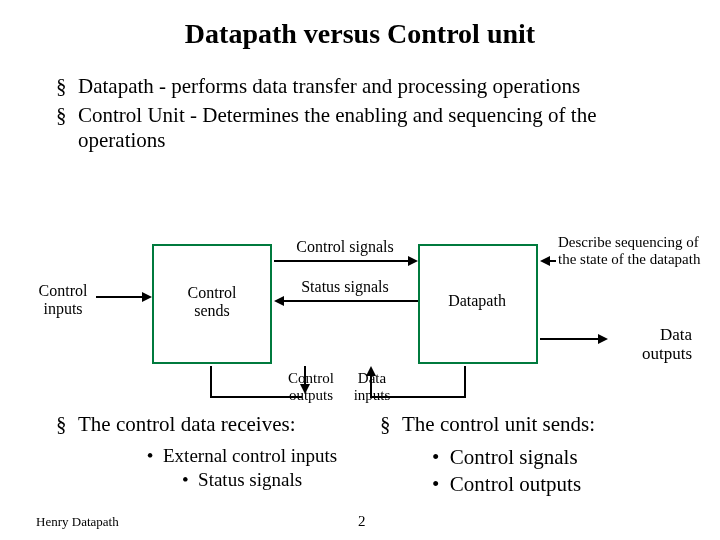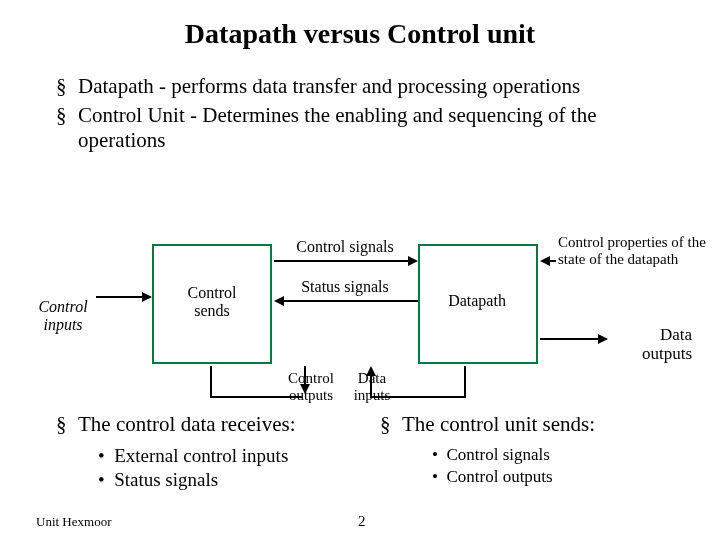--- a/index.html
+++ b/index.html
@@ -7,43 +7,43 @@
   .title { text-align: center; font-size: 28px; font-weight: bold; padding-top: 18px; font-family: Liberation Serif, serif; }
   .bullets-top { margin: 24px 40px 0 56px; font-size: 21px; }
   .bullet { display: flex; margin-bottom: 4px; }
   .bmark { width: 22px; flex: 0 0 22px; }
   .btxt { flex: 1; line-height: 1.2; }
   .diagram { position: absolute; left: 0; top: 238px; width: 720px; height: 160px; }
   .box { position: absolute; border: 2px solid #007a3d; background: #fff; }
   .box-cu { left: 152px; top: 6px; width: 120px; height: 120px; }
   .box-dp { left: 418px; top: 6px; width: 120px; height: 120px; }
   .lbl { position: absolute; font-size: 16px; line-height: 1.1; text-align: center; }
-  .lbl-ci { left: 30px; top: 60px; width: 66px; font-style: italic; }
+  .lbl-ci { left: 30px; top: 44px; width: 66px; }
   .lbl-cu { left: 174px; top: 46px; width: 76px; }
   .lbl-cs { left: 290px; top: 0px; width: 110px; }
   .lbl-ss { left: 290px; top: 40px; width: 110px; }
   .lbl-dp { left: 432px; top: 54px; width: 90px; }
   .lbl-describe { left: 558px; top: -4px; width: 160px; text-align: left; font-size: 15px; }
   .lbl-do { left: 612px; top: 88px; width: 80px; text-align: right; font-size: 17px; }
   .lbl-co { left: 278px; top: 132px; width: 66px; font-size: 15px; }
   .lbl-di { left: 342px; top: 132px; width: 60px; font-size: 15px; }
   .arrow-line { position: absolute; background: #000; }
   .arrow-head-r { position: absolute; width: 0; height: 0; border-top: 5px solid transparent; border-bottom: 5px solid transparent; border-left: 10px solid #000; }
   .arrow-head-l { position: absolute; width: 0; height: 0; border-top: 5px solid transparent; border-bottom: 5px solid transparent; border-right: 10px solid #000; }
   .arrow-head-d { position: absolute; width: 0; height: 0; border-left: 5px solid transparent; border-right: 5px solid transparent; border-top: 10px solid #000; }
   .arrow-head-u { position: absolute; width: 0; height: 0; border-left: 5px solid transparent; border-right: 5px solid transparent; border-bottom: 10px solid #000; }
 
   .lower { position: absolute; left: 0; top: 398px; width: 720px; font-size: 20px; }
   .recv { position: absolute; left: 56px; top: 14px; width: 330px; }
   .recv .bullet { font-size: 21px; }
-  .recv-sub { margin-left: 42px; margin-top: 8px; font-size: 19px; }
+  .recv-sub { margin-left: 42px; margin-top: 8px; font-size: 19px; text-align: center; }
   .recv-sub div { margin-bottom: 2px; }
   .sends { position: absolute; left: 380px; top: 14px; width: 330px; }
   .sends .bullet { font-size: 21px; }
-  .sends-sub { margin-left: 52px; margin-top: 8px; font-size: 17px; }
+  .sends-sub { margin-left: 52px; margin-top: 8px; font-size: 21px; }
   .sends-sub div { margin-bottom: 2px; }
 
   .footer-author { position: absolute; left: 36px; bottom: 10px; font-size: 13px; }
   .footer-page { position: absolute; left: 358px; bottom: 10px; font-size: 15px; }
 </style>
 </head>
 <body>
 
 <div class="title">Datapath versus Control unit</div>
 
@@ -61,21 +61,21 @@
 <div class="diagram">
 
   <div class="box box-cu"></div>
   <div class="box box-dp"></div>
 
   <div class="lbl lbl-ci">Control inputs</div>
   <div class="lbl lbl-cu">Control sends</div>
   <div class="lbl lbl-cs">Control signals</div>
   <div class="lbl lbl-ss">Status signals</div>
   <div class="lbl lbl-dp">Datapath</div>
-  <div class="lbl lbl-describe">Control properties of the state of the datapath</div>
+  <div class="lbl lbl-describe">Describe sequencing of the state of the datapath</div>
   <div class="lbl lbl-do">Data outputs</div>
   <div class="lbl lbl-co">Control outputs</div>
   <div class="lbl lbl-di">Data inputs</div>
 
   <div class="arrow-line" style="left:96px; top:58px; width:48px; height:2px;"></div>
   <div class="arrow-head-r" style="left:142px; top:54px;"></div>
 
   <div class="arrow-line" style="left:274px; top:22px; width:136px; height:2px;"></div>
   <div class="arrow-head-r" style="left:408px; top:18px;"></div>
 
@@ -117,14 +117,14 @@
       <div class="bmark">§</div>
       <div class="btxt">The control unit sends:</div>
     </div>
     <div class="sends-sub">
       <div><span>•&nbsp;&nbsp;</span><span>Control signals</span></div>
       <div><span>•&nbsp;&nbsp;</span><span>Control outputs</span></div>
     </div>
   </div>
 </div>
 
-<div class="footer-author">Unit Hexmoor</div>
+<div class="footer-author">Henry Datapath</div>
 <div class="footer-page">2</div>
 
 </body></html>

